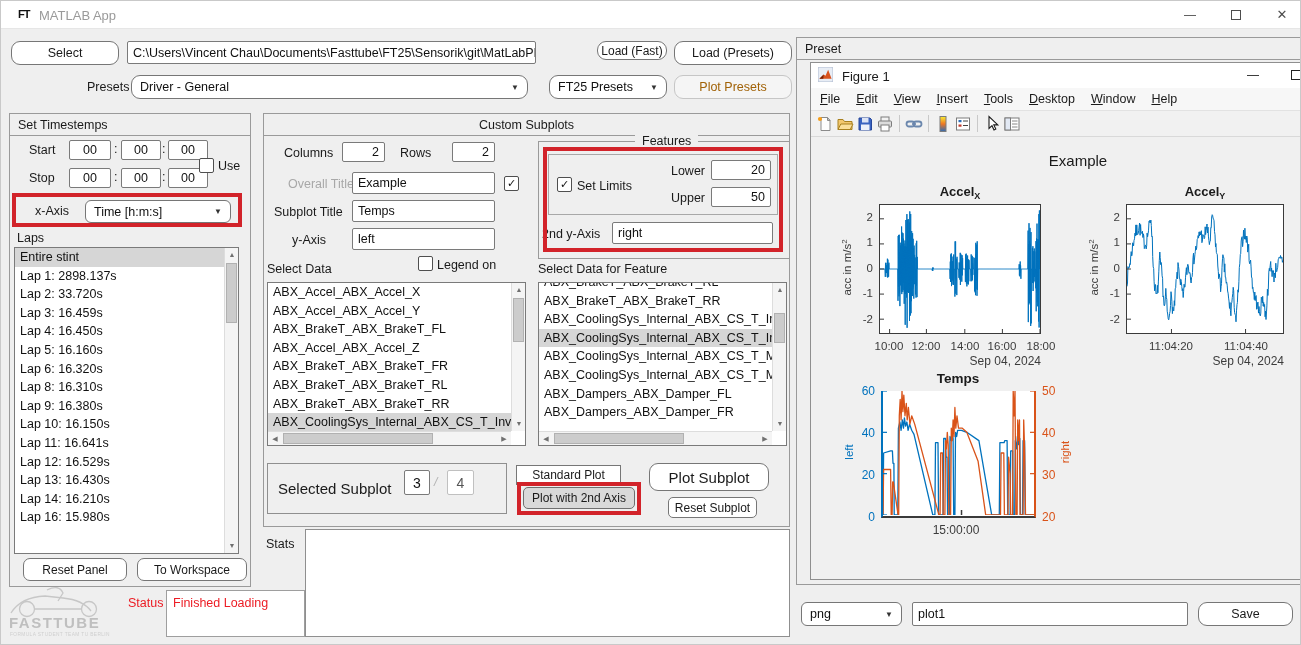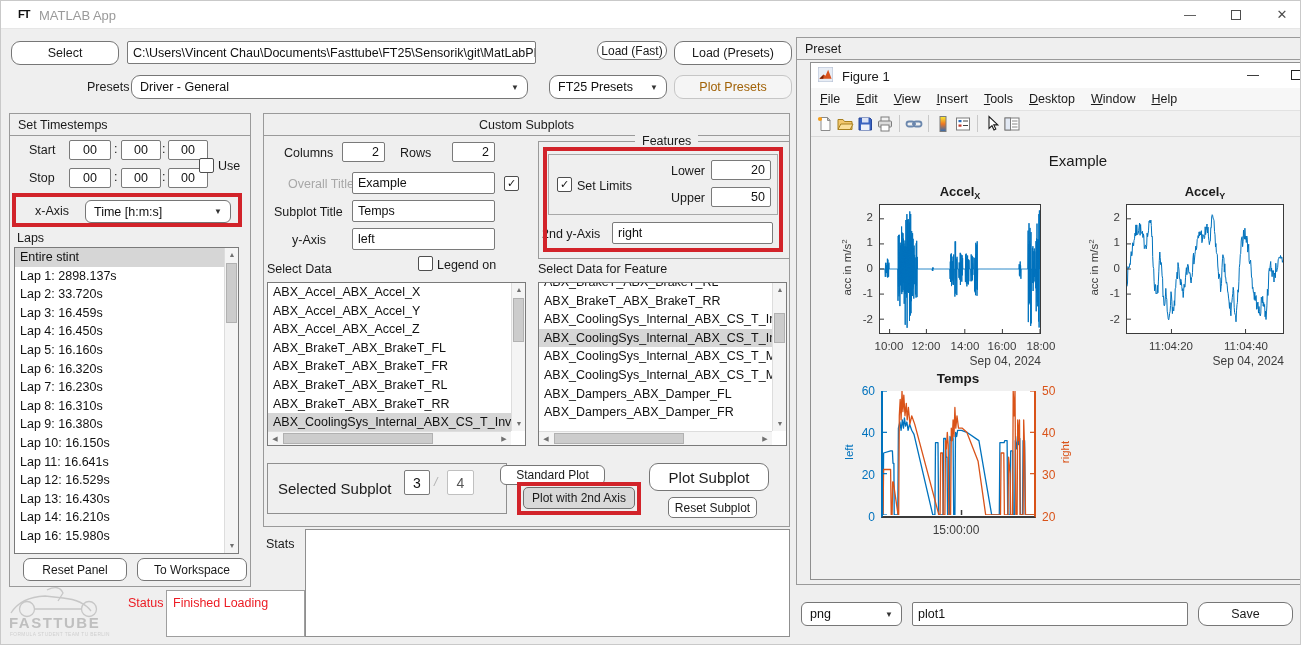--- a/index.html
+++ b/index.html
@@ -131,21 +131,20 @@
   <span class="lbl" style="left:16px;top:230px">Laps</span>
   <div class="listbox" style="left:13px;top:246px;width:225px;height:307px">
     <div style="position:absolute;left:0;top:0;width:209px">
         <div class="li-item selected">Entire stint</div>
         <div class="li-item">Lap 1: 2898.137s</div>
         <div class="li-item">Lap 2: 33.720s</div>
         <div class="li-item">Lap 3: 16.459s</div>
         <div class="li-item">Lap 4: 16.450s</div>
         <div class="li-item">Lap 5: 16.160s</div>
         <div class="li-item">Lap 6: 16.320s</div>
-        <div class="li-item">Lap 7: 16.230s</div>
         <div class="li-item">Lap 8: 16.310s</div>
         <div class="li-item">Lap 9: 16.380s</div>
         <div class="li-item">Lap 10: 16.150s</div>
         <div class="li-item">Lap 11: 16.641s</div>
         <div class="li-item">Lap 12: 16.529s</div>
         <div class="li-item">Lap 13: 16.430s</div>
         <div class="li-item">Lap 14: 16.210s</div>
         <div class="li-item">Lap 16: 15.980s</div>
       </div>
     <div class="vsb" style="left:209px;top:0;height:305px">
@@ -208,22 +207,22 @@
     </div>
 
   <span class="lbl" style="left:266px;top:261px">Select Data</span>
   <div class="chk" style="left:417px;top:255px"></div>
   <span class="lbl" style="left:436px;top:257px">Legend on</span>
 
   <div class="listbox" style="left:266px;top:281px;width:259px;height:164px">
     <div style="position:absolute;left:0;top:0;width:243px">
         <div class="li-item">ABX_Accel_ABX_Accel_X</div>
         <div class="li-item">ABX_Accel_ABX_Accel_Y</div>
+        <div class="li-item">ABX_BrakeT_ABX_BrakeT_FL</div>
         <div class="li-item">ABX_Accel_ABX_Accel_Z</div>
-        <div class="li-item">ABX_BrakeT_ABX_BrakeT_FL</div>
         <div class="li-item">ABX_BrakeT_ABX_BrakeT_FR</div>
         <div class="li-item">ABX_BrakeT_ABX_BrakeT_RL</div>
         <div class="li-item">ABX_BrakeT_ABX_BrakeT_RR</div>
         <div class="li-item selected">ABX_CoolingSys_Internal_ABX_CS_T_InvL</div>
       </div>
     <div class="vsb" style="left:243px;top:0;height:148px">
       <span class="sb-ar" style="top:0">▲</span>
       <div class="sb-th-v" style="top:15px;height:44px"></div>
       <span class="sb-ar" style="bottom:0">▼</span>
     </div>
@@ -279,21 +278,21 @@
   <div class="panel" style="left:266px;top:462px;width:240px;height:51px;border-color:#8f8f8f"></div>
   <span class="lbl" style="left:277px;top:479px;font-size:15px">Selected Subplot</span>
   <div class="field center" style="left:403px;top:469px;width:26px;height:25px;font-size:14px">
       <span>3</span>
     </div>
   <span class="lbl" style="left:433px;top:474px;color:#b3b3b3;font-style:italic">/</span>
   <div class="field center dim" style="left:446px;top:469px;width:27px;height:25px;font-size:14px">
       <span>4</span>
     </div>
 
-  <div class="btn sm" style="left:499px;top:464px;width:105px;height:20px;border-radius:6px">
+  <div class="btn sm" style="left:515px;top:464px;width:105px;height:20px;border-radius:0">
       <span>Standard Plot</span>
     </div>
   <div class="btn sm pressed" style="left:522px;top:486px;width:112px;height:22px">
       <span>Plot with 2nd Axis</span>
     </div>
   <div class="btn bold" style="left:648px;top:462px;width:120px;height:28px">
       <span>Plot Subplot</span>
     </div>
   <div class="btn sm" style="left:667px;top:496px;width:89px;height:21px">
       <span>Reset Subplot</span>

